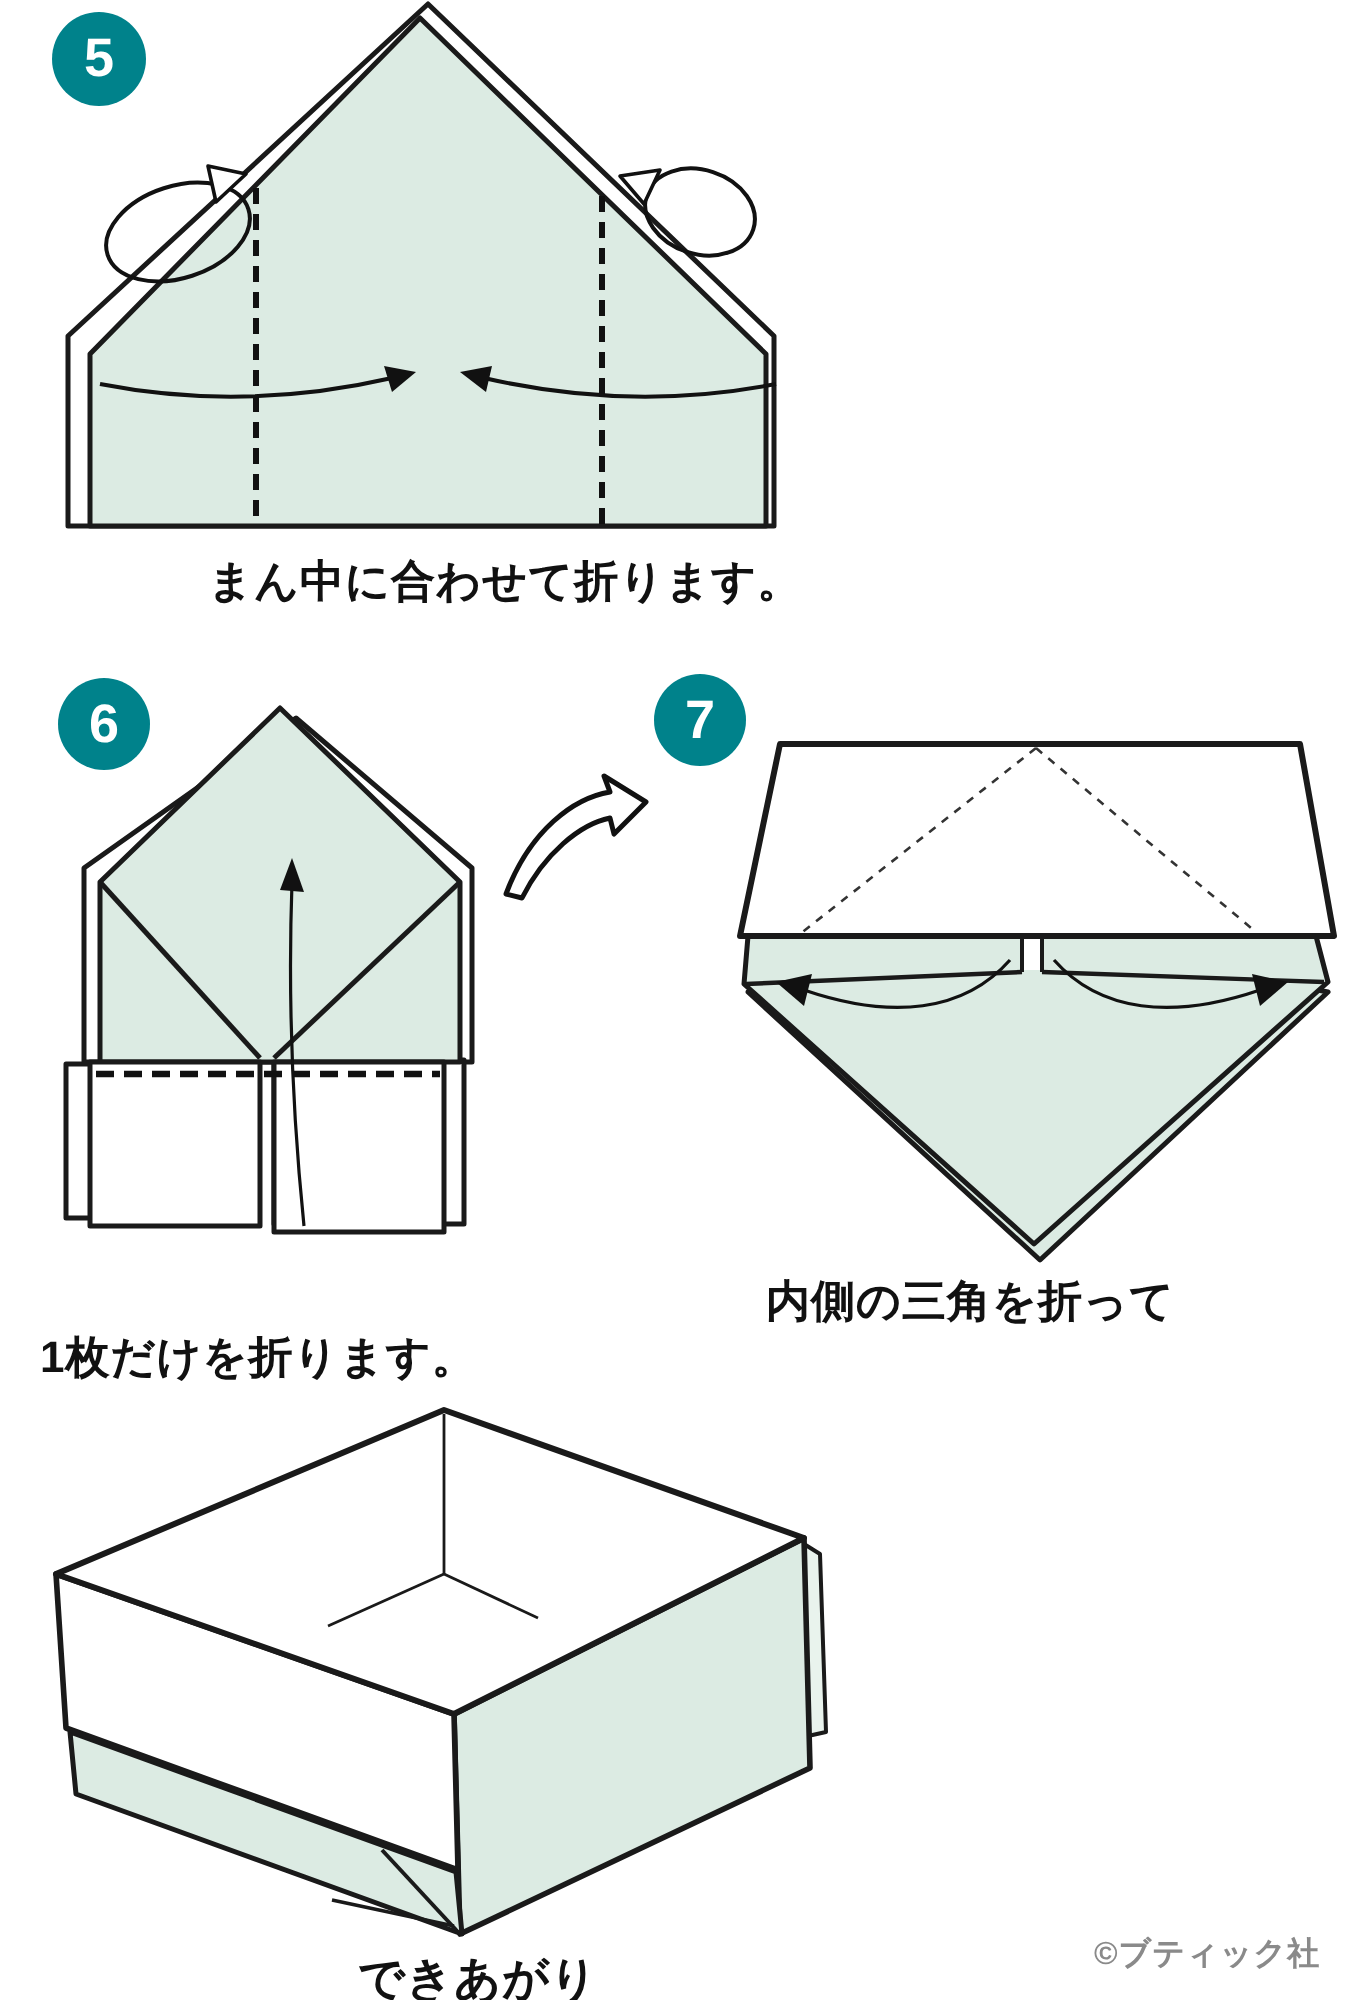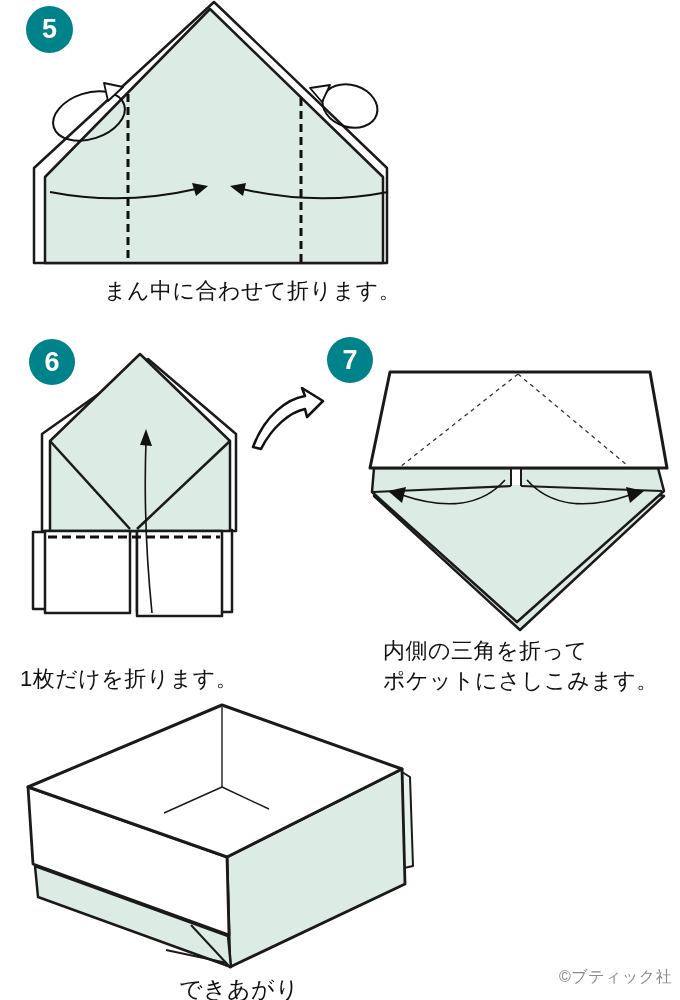--- a/index.html
+++ b/index.html
@@ -8,27 +8,27 @@
     width:680px;height:1000px;position:relative;background:#ffffff;
     font-family:"Liberation Sans","DejaVu Sans",sans-serif;overflow:hidden;
   }
   .fig{position:absolute;}
   .badge{
     position:absolute;background:#00828b;color:#ffffff;border-radius:50%;
     display:flex;align-items:center;justify-content:center;
     font-weight:bold;font-size:27px;line-height:1;
   }
   .caption{
-    position:absolute;color:#111111;font-size:22px;font-weight:400;
+    position:absolute;color:#111111;font-size:22px;font-weight:700;
     letter-spacing:0.5px;white-space:nowrap;
   }
   .caption .line{display:block;line-height:30px;}
   .copyright{
-    position:absolute;color:#8a8a8a;font-size:16px;font-weight:normal;
-    letter-spacing:0.5px;white-space:nowrap;margin-left:12px;
+    position:absolute;color:#8a8a8a;font-size:16px;font-weight:bold;
+    letter-spacing:0.5px;white-space:nowrap;
   }
   svg{display:block;overflow:visible;}
 </style>
 </head>
 <body>
 
 <div class="badge" style="left:26px;top:6px;width:47px;height:47px;">5</div>
 
 <svg class="fig" style="left:0;top:0;" width="420" height="270" viewBox="0 0 420 270">
   <g>
@@ -119,21 +119,20 @@
     <polygon points="388,491 406,487 402,503" fill="#111111"></polygon>
   </g>
   <g>
     <path d="M527,480 C550,506 586,510 630,495" fill="none" stroke="#111111" stroke-width="1.6"></path>
     <polygon points="644,491 626,487 630,503" fill="#111111"></polygon>
   </g>
 </svg>
 
 <div class="caption" style="left:383px;top:636px;">
   <span class="line">内側の三角を折って</span>
-  <span class="line">ポケットにさしこみます。</span>
 </div>
 
 <svg class="fig" style="left:15px;top:695px;" width="405" height="280" viewBox="15 695 405 280">
   <g>
     <path d="M402,772 L410,777 L413,866 L404,868 Z" fill="#e9f3ed" stroke="#1a1a1a" stroke-width="2" stroke-linejoin="round"></path>
   </g>
   <g>
     <path d="M227,857 L402,769 L405,884 L230,967 Z" fill="#dcebe3" stroke="#1a1a1a" stroke-width="2.8" stroke-linejoin="round"></path>
   </g>
   <g>

